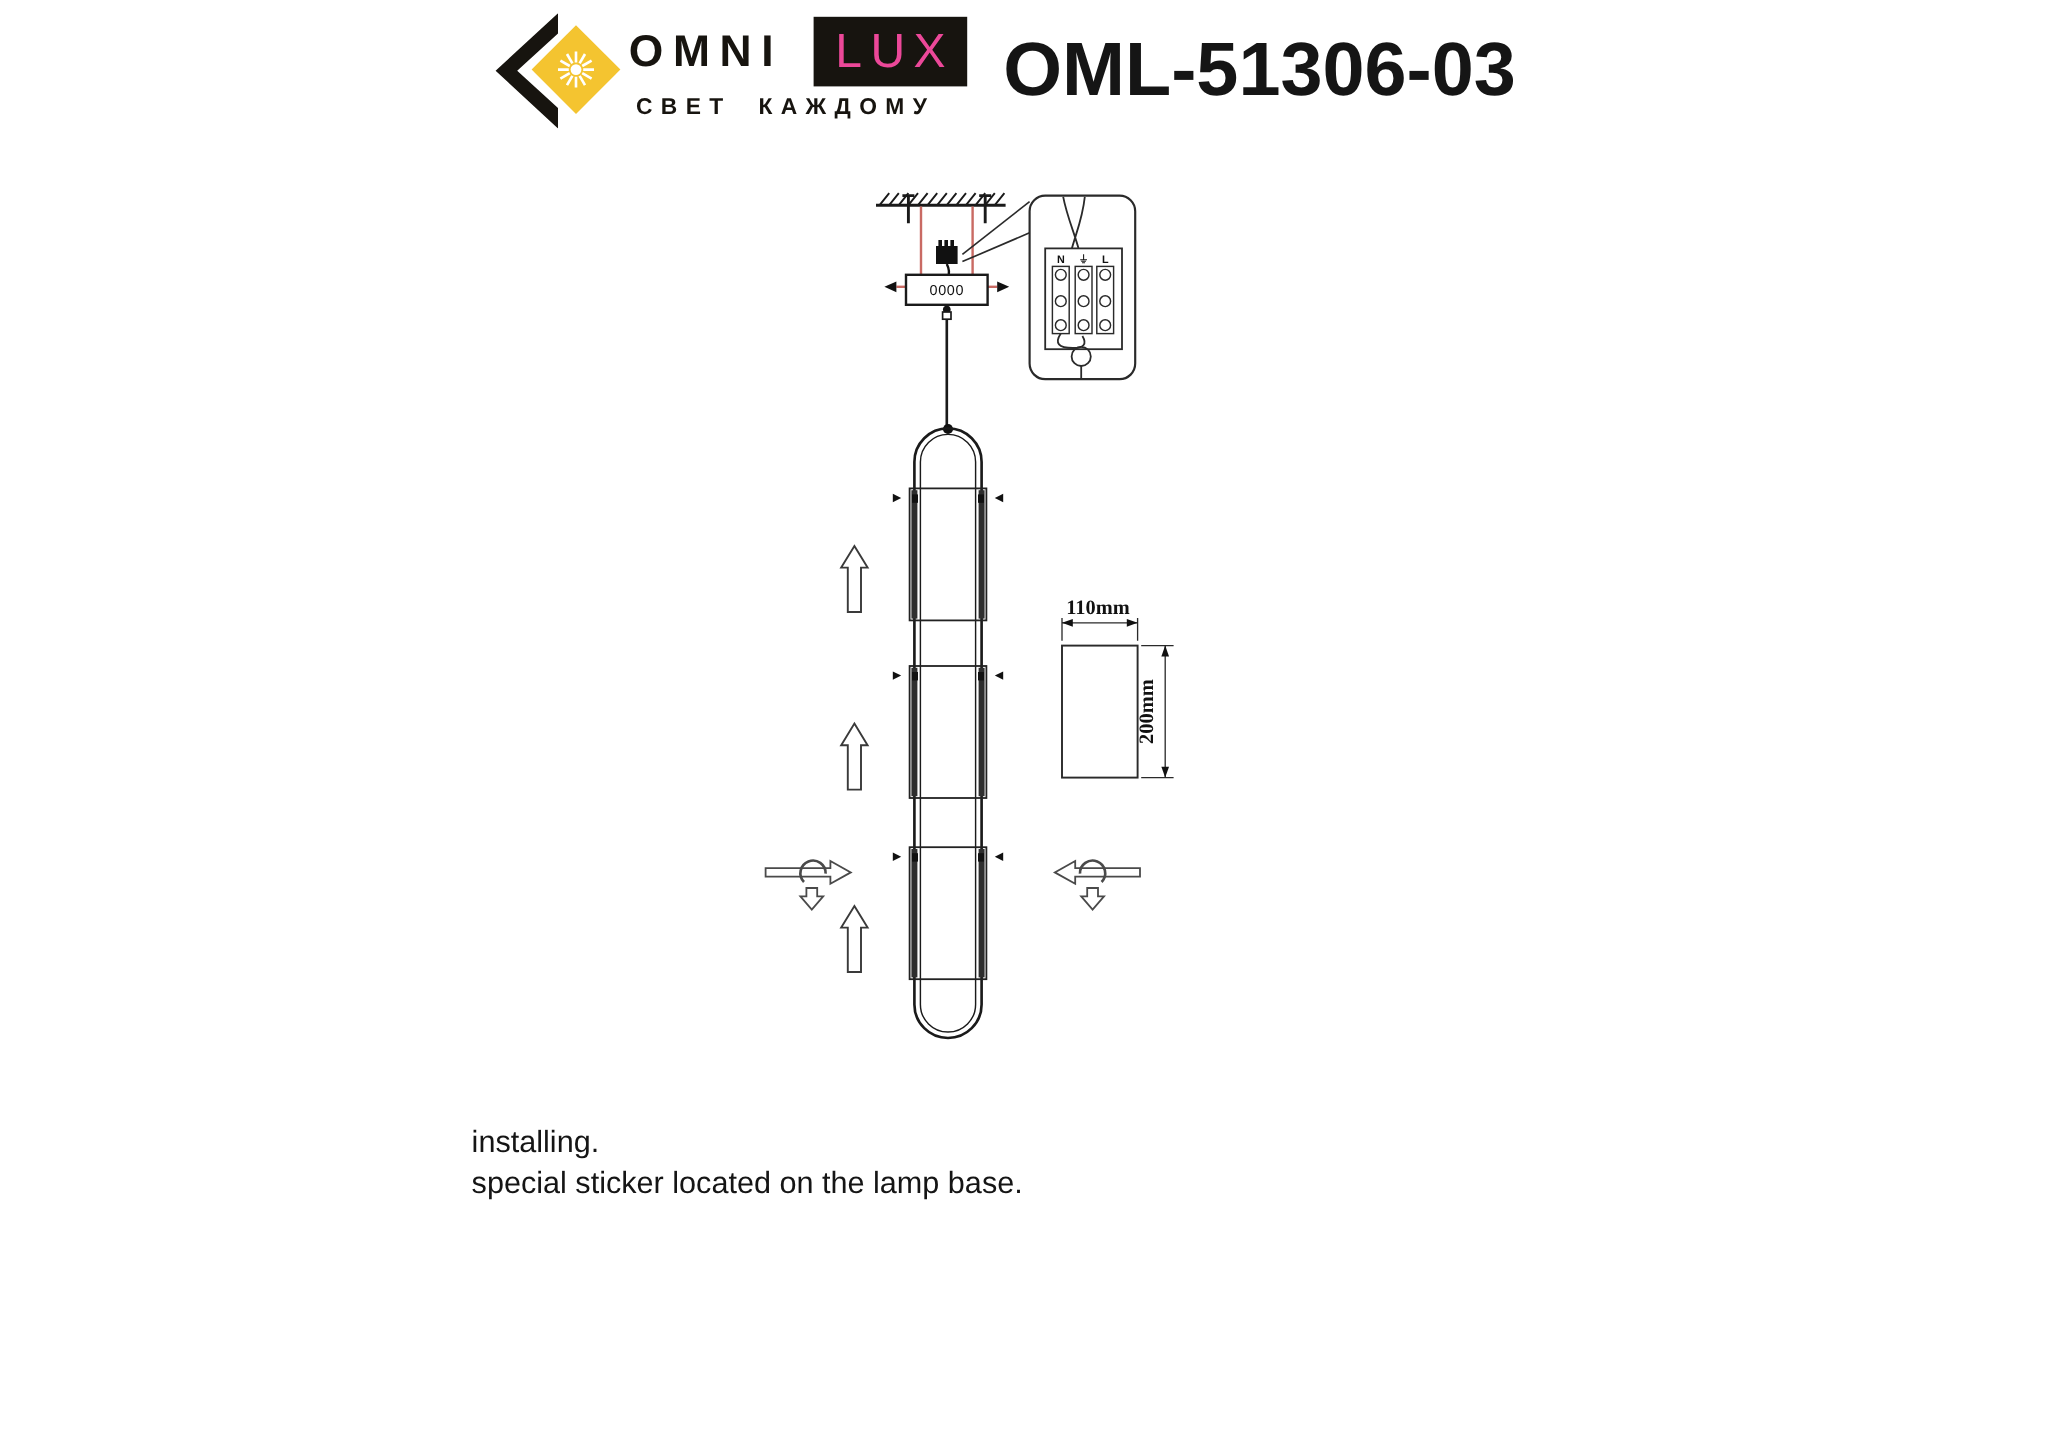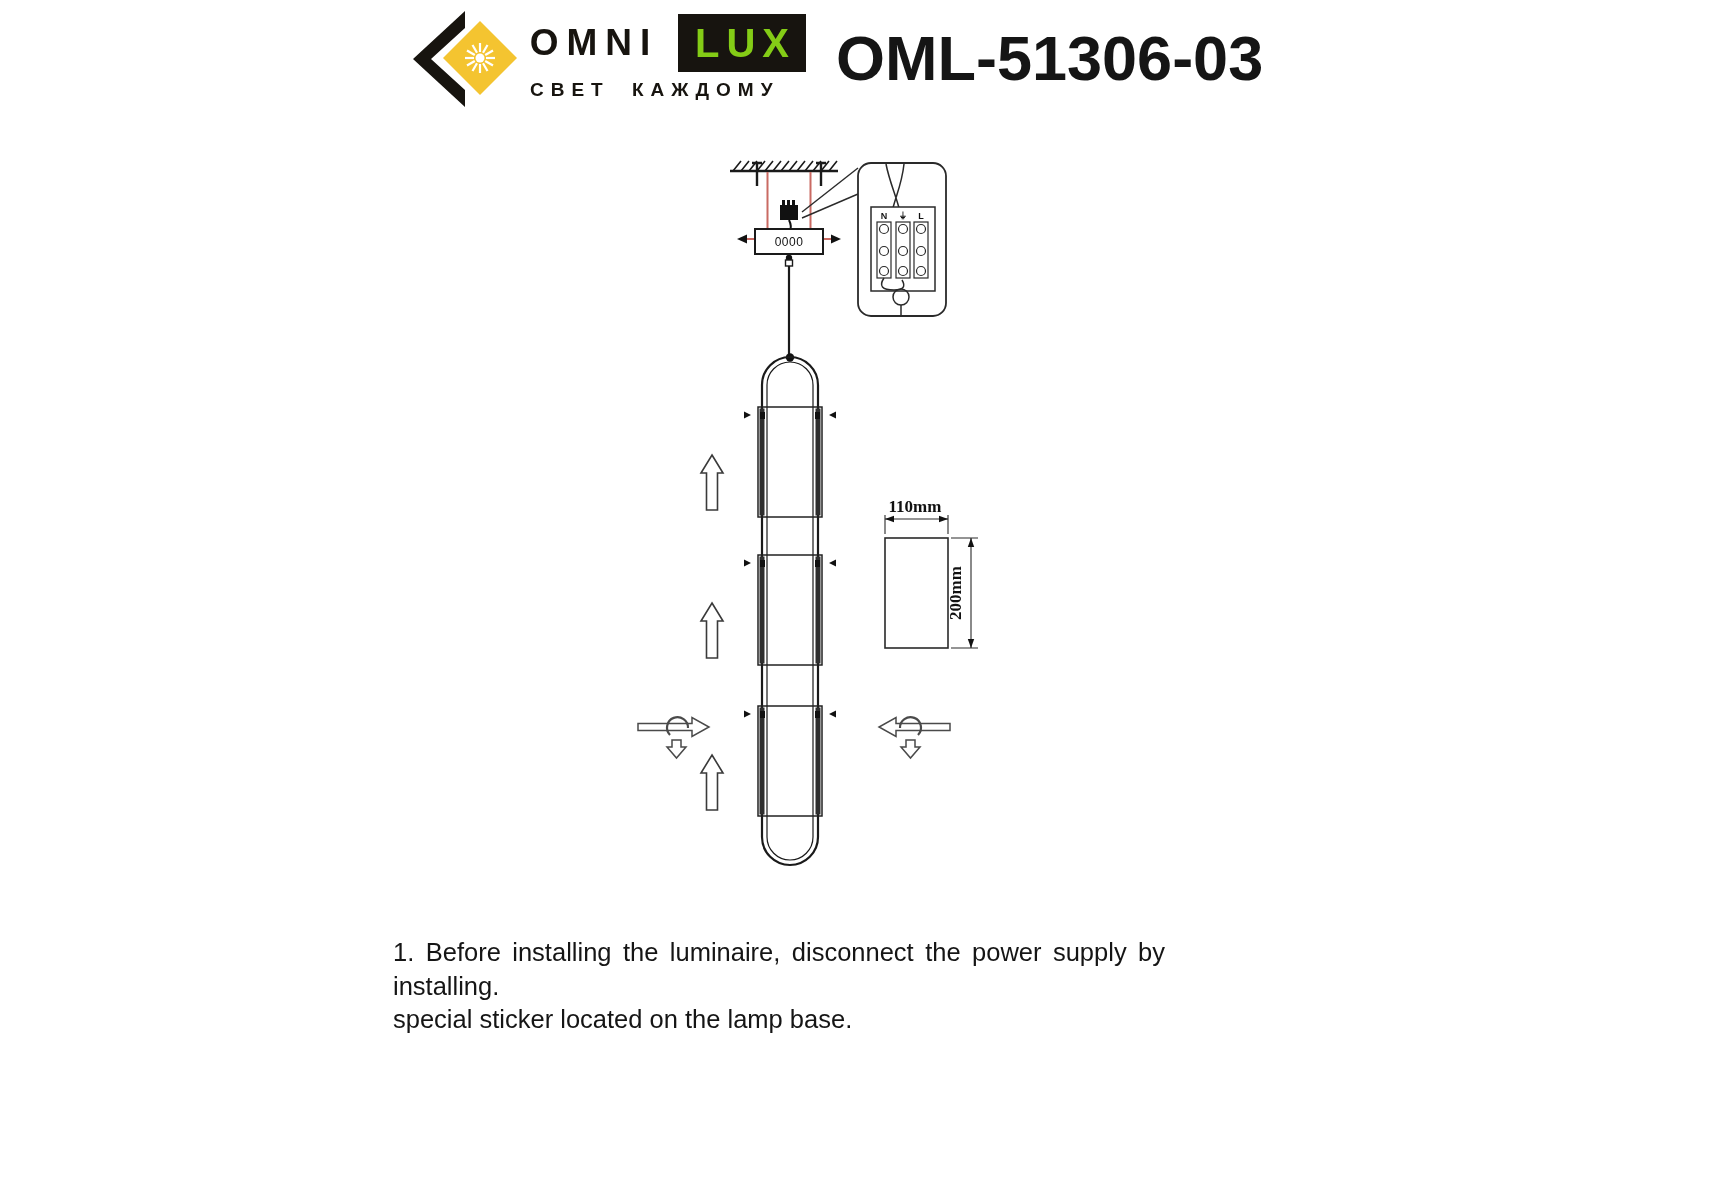--- a/index.html
+++ b/index.html
@@ -3,28 +3,28 @@
 <meta charset="utf-8">
 <style>
   html,body{margin:0;padding:0;background:#ffffff;}
   body{font-family:"Liberation Sans",sans-serif;color:#111;}
   .page{position:relative;width:1715px;height:1200px;background:#fff;overflow:hidden;}
 
   
   .brand-omni{
     position:absolute;left:524px;top:22px;width:140px;
     font-size:37px;font-weight:bold;letter-spacing:8px;color:#17140f;
-    font-family:"Liberation Sans",sans-serif;white-space:nowrap;text-align:center;
+    font-family:"Liberation Sans",sans-serif;white-space:nowrap;
   }
   .lux-badge{
     position:absolute;left:678px;top:14px;width:128px;height:58px;
     background:#17140f;display:flex;align-items:center;justify-content:center;
   }
   .lux-badge span{
-    font-size:40px;font-weight:bold;letter-spacing:7px;color:#84cc16;
+    font-size:40px;font-weight:normal;letter-spacing:7px;color:#ec4899;
     padding-left:7px; 
   }
   .brand-tagline{
     position:absolute;left:530px;top:79px;width:300px;
     font-size:19px;font-weight:600;letter-spacing:7px;word-spacing:10px;
     color:#17140f;white-space:nowrap;
   }
   .model-number{
     position:absolute;left:836px;top:22px;
     font-size:63px;font-weight:bold;color:#151515;white-space:nowrap;
@@ -221,18 +221,17 @@
         <polygon points="948,519 939,515.8 939,522.2"></polygon>
         <polygon points="971,538 967.8,547 974.2,547"></polygon>
         <polygon points="971,648 967.8,639 974.2,639"></polygon>
       </g>
       <text x="915" y="512" text-anchor="middle" font-size="17" font-weight="600" font-family="Liberation Serif, serif" fill="#111" stroke="none">110mm</text>
       <text transform="translate(961 593) rotate(-90)" text-anchor="middle" font-size="17" font-weight="600" font-family="Liberation Serif, serif" fill="#111" stroke="none">200mm</text>
     </g>
   </svg>
 
   <div class="instructions">
-    <div class="instr-line j">1. Before installing the luminaire, disconnect the power supply by</div>
     <div class="instr-line">installing.</div>
     <div class="instr-line">special sticker located on the lamp base.</div>
   </div>
 
 </div>
 
 </body></html>

